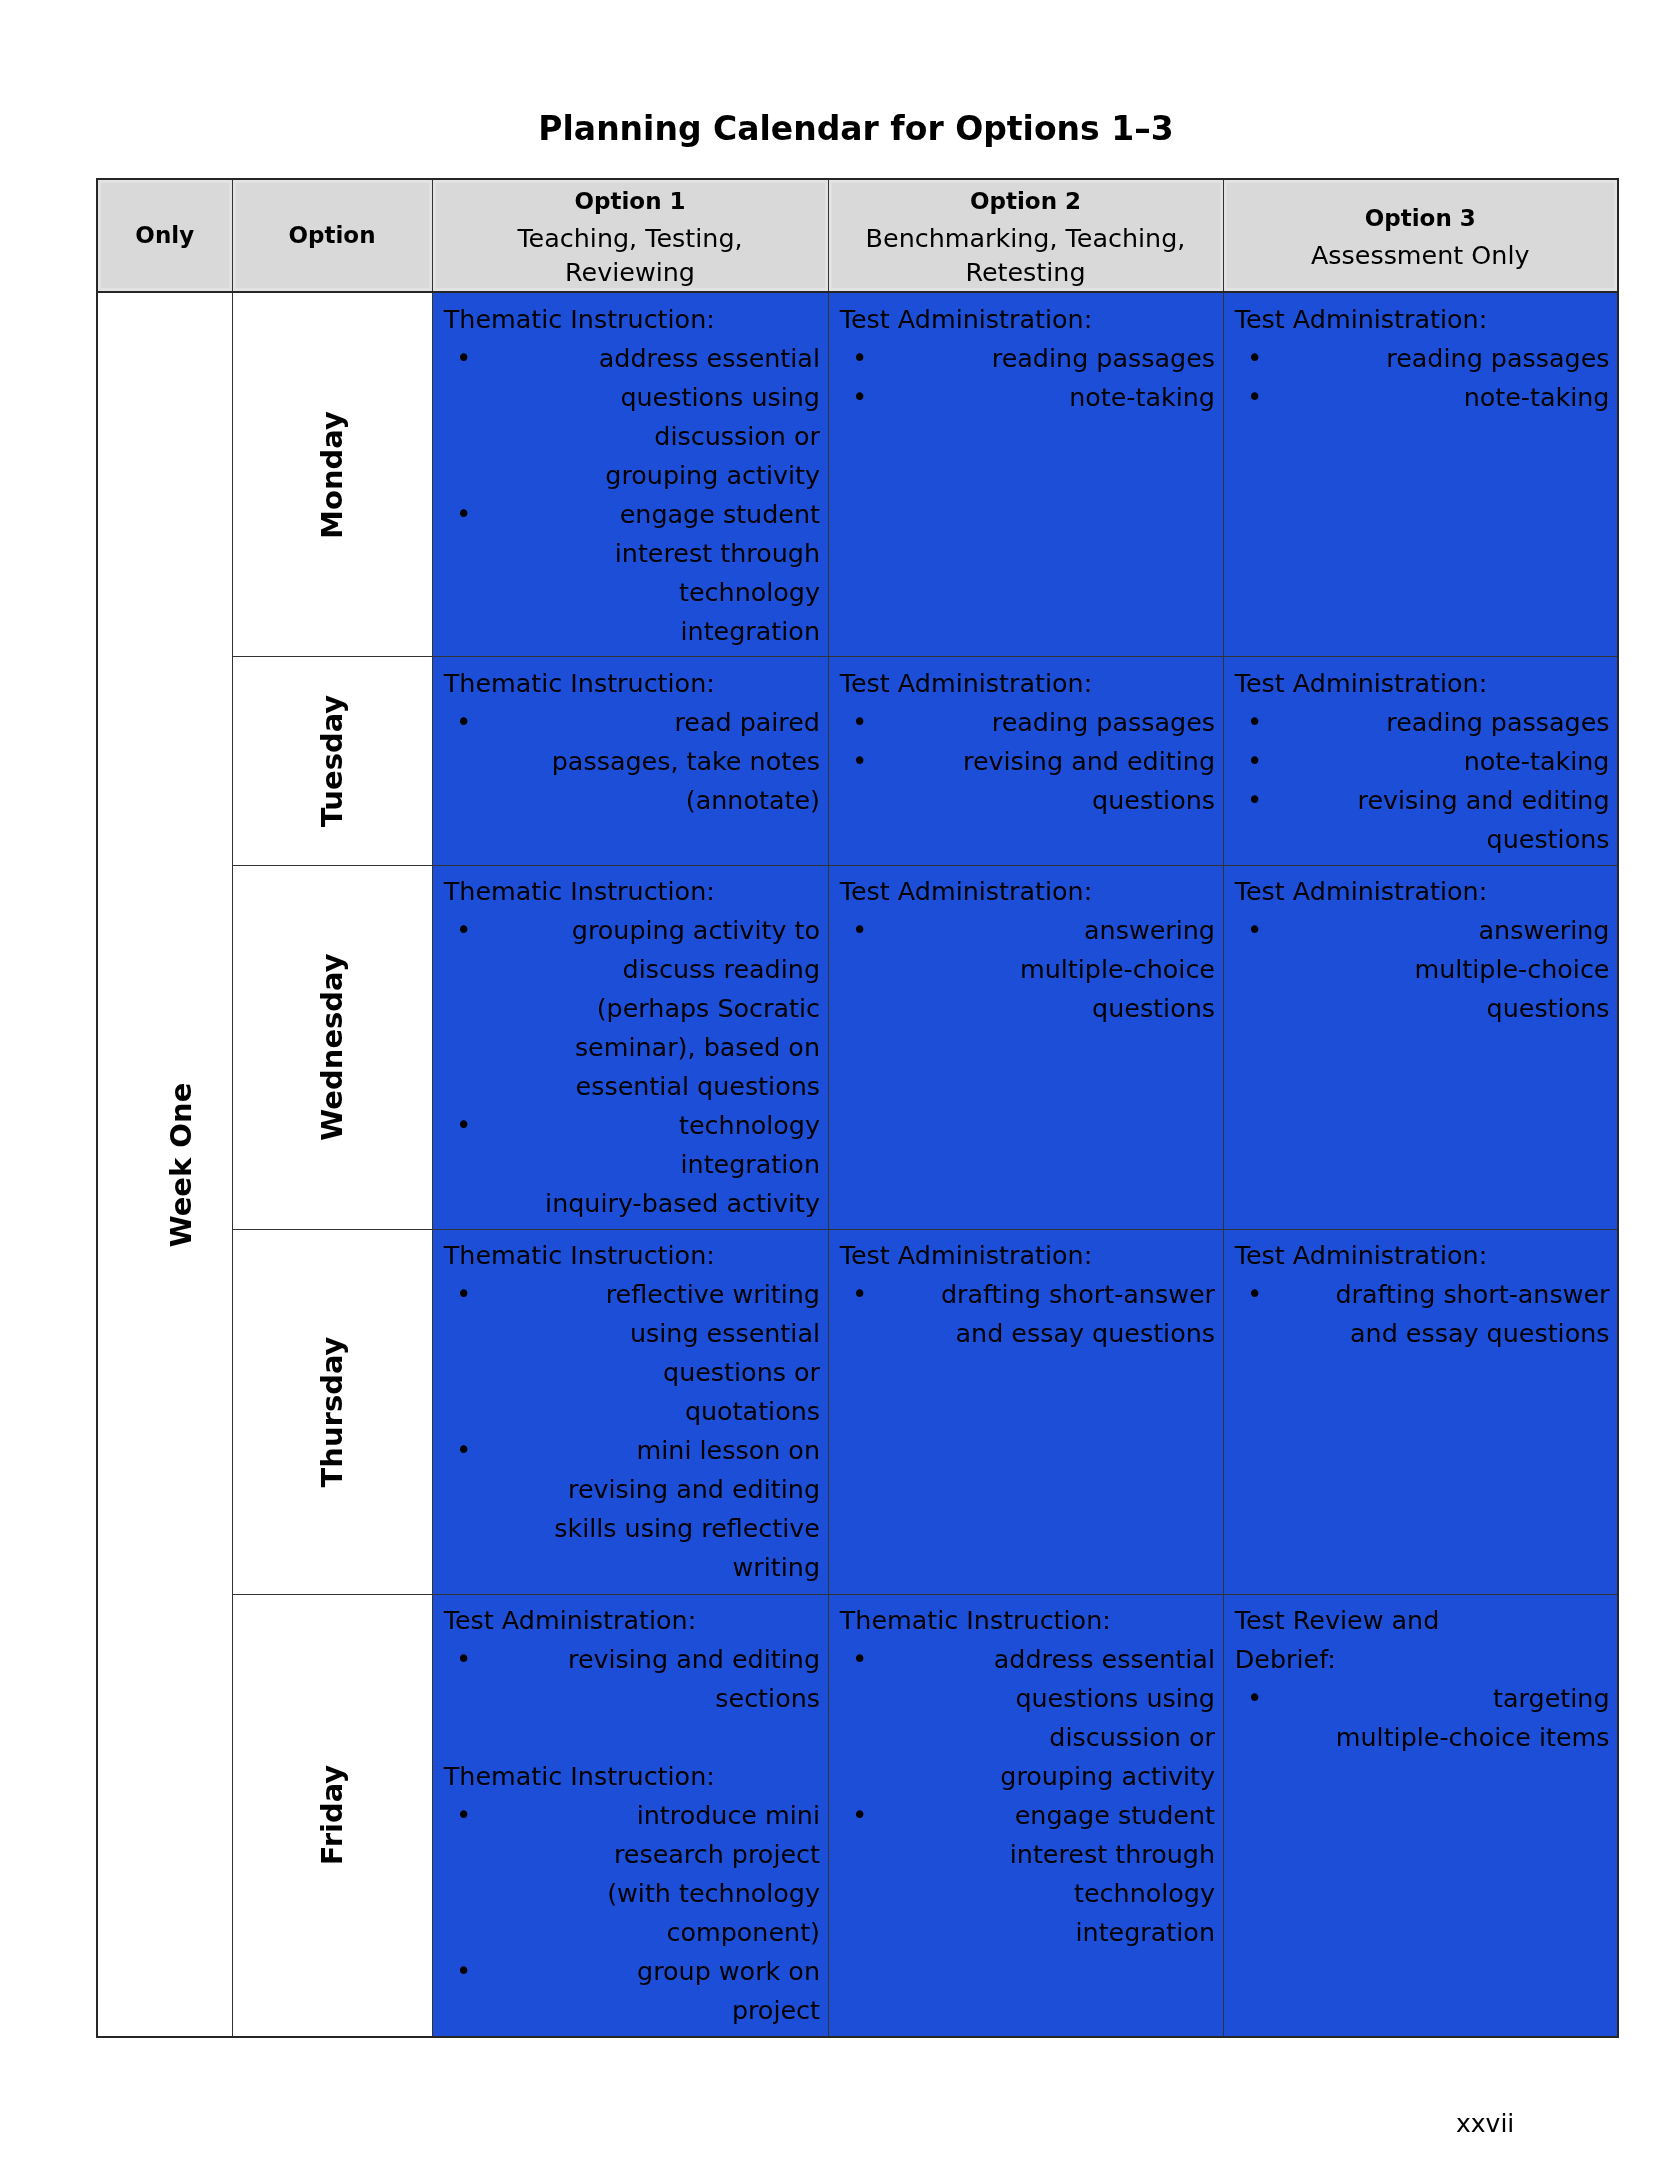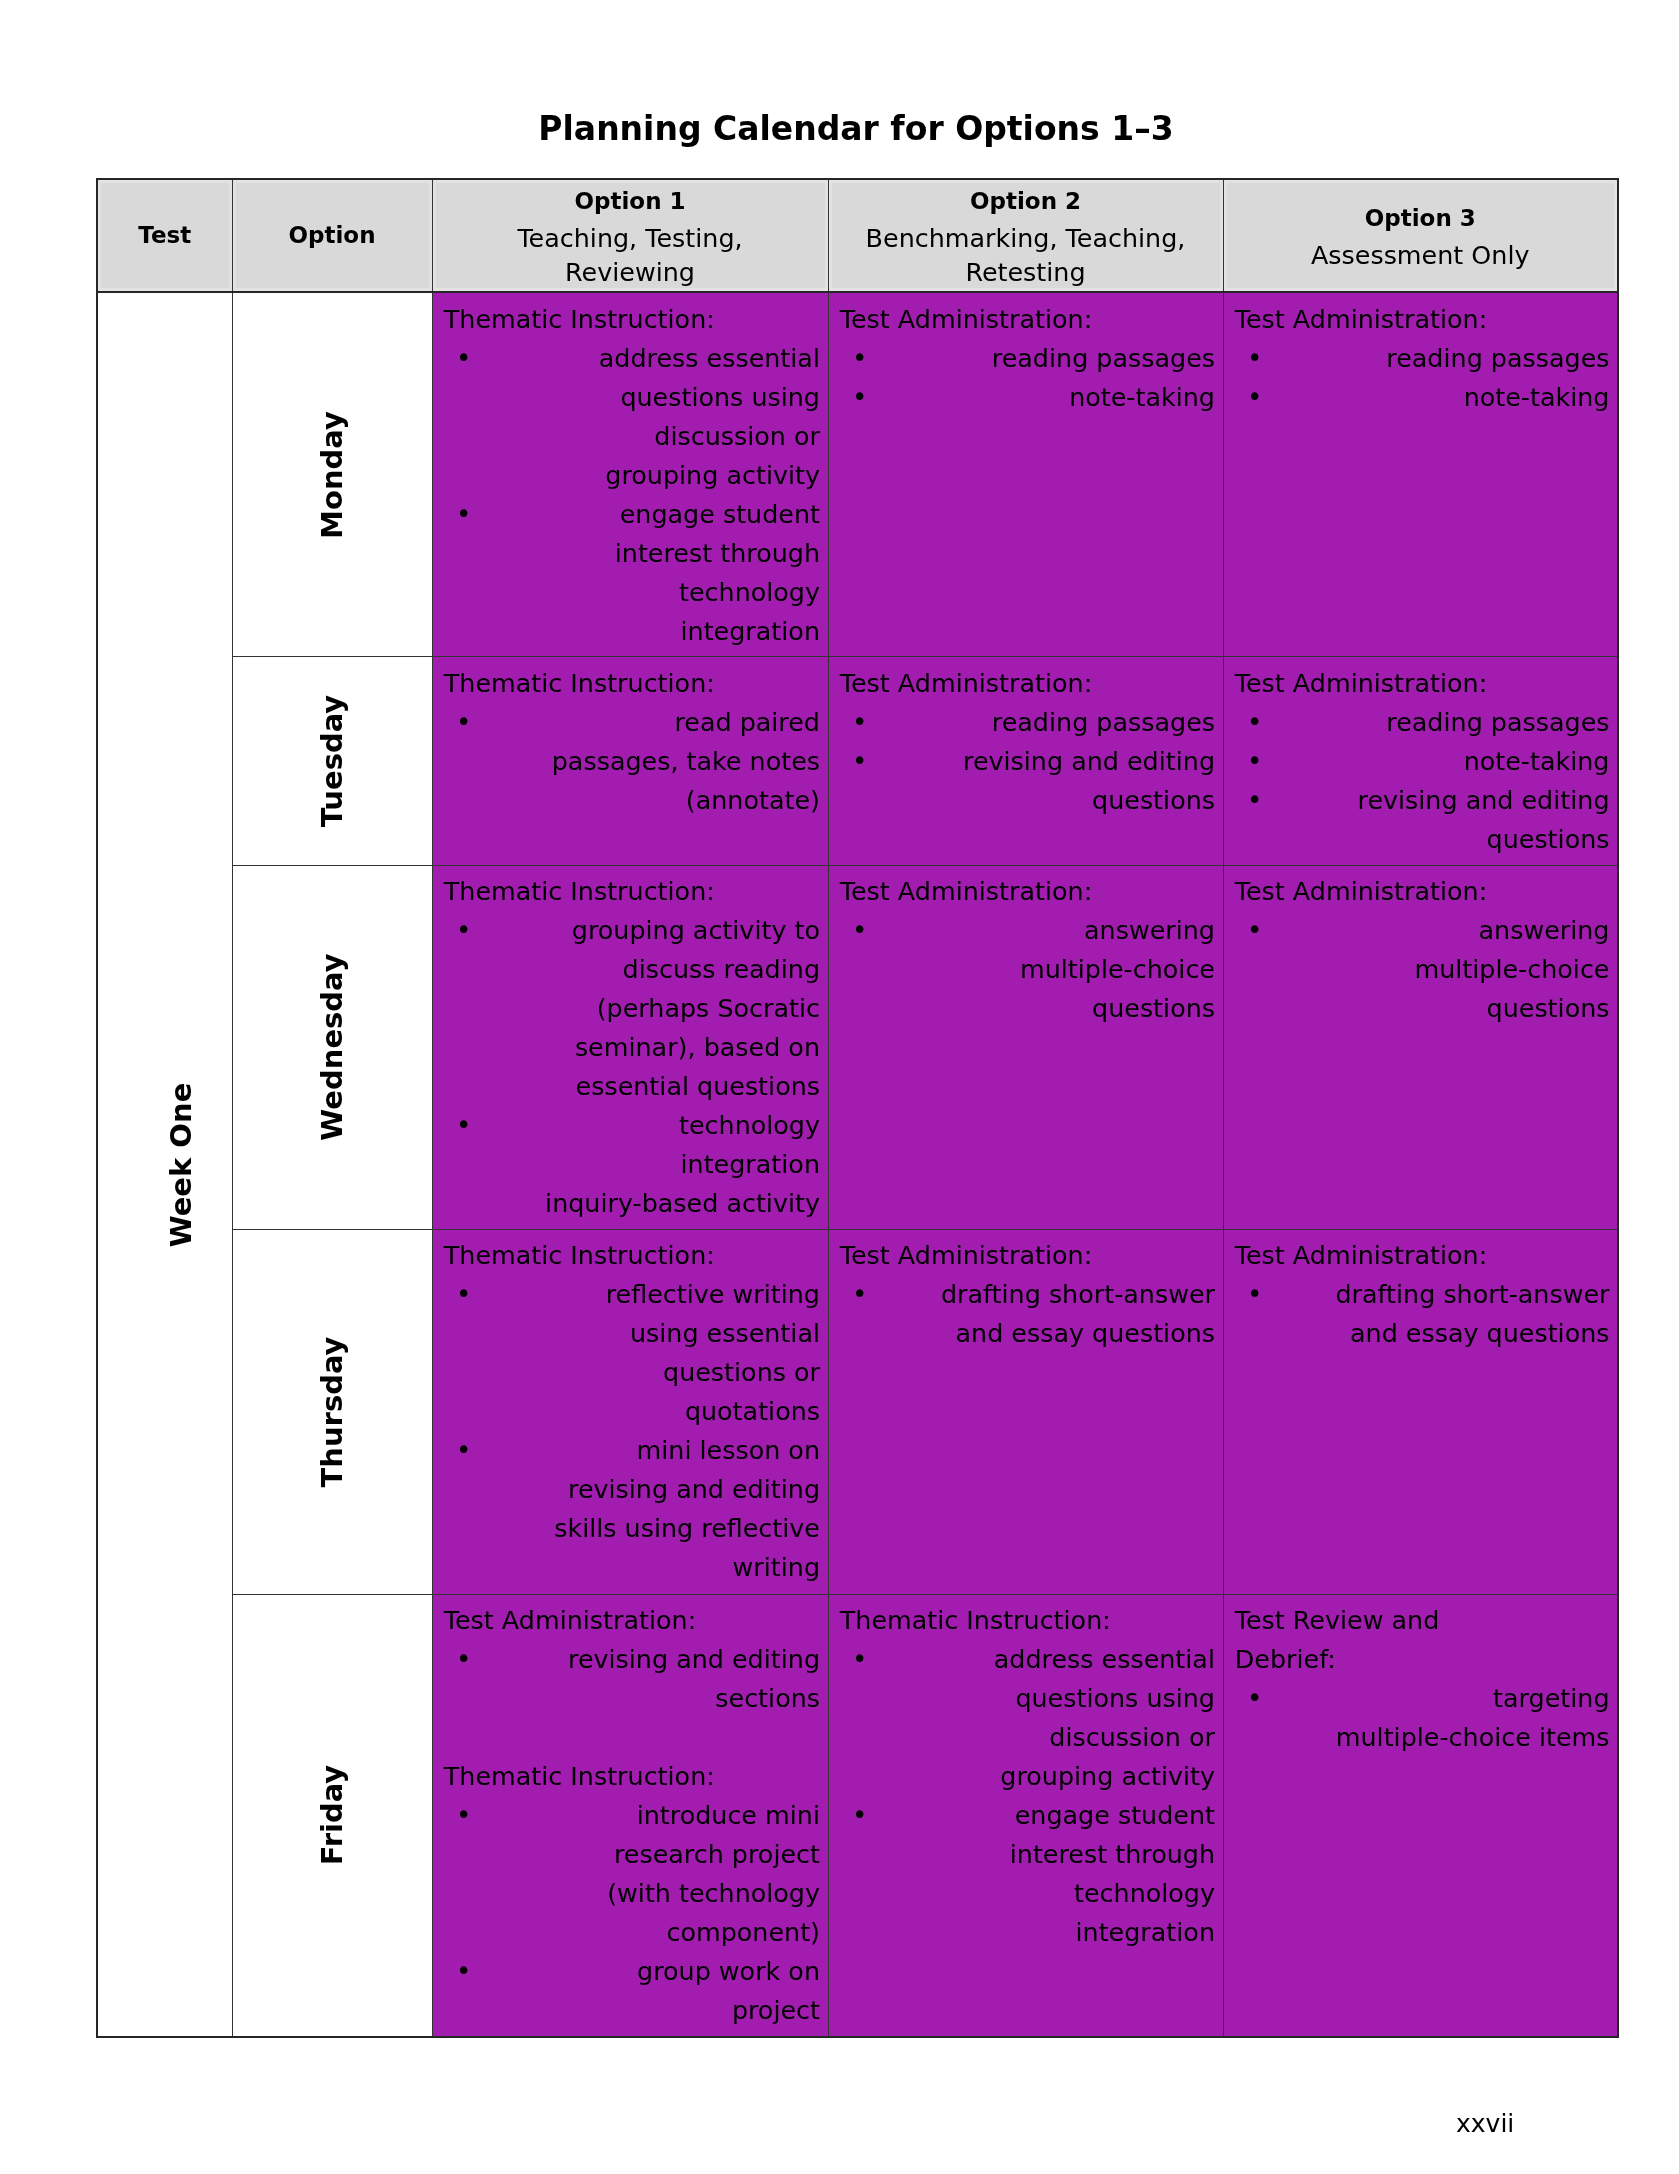--- a/index.html
+++ b/index.html
@@ -54,21 +54,21 @@
     font-size: 25.4px;
     font-weight: normal;
     line-height: 34px;
     white-space: pre-line;
   }
   td.option-cell {
     vertical-align: top;
     padding: 6.6px 7.5px 5.6px 11.3px;
     font-size: 25.4px;
     line-height: 39px;
-    background: #a21caf;
+    background: #1d4ed8;
   }
   .section + .section { margin-top: 39px; }
   .sec-heading { white-space: pre-line; }
   ul.bullets {
     list-style: none;
     margin: 0;
     padding: 0;
   }
   li.bullet {
     position: relative;
@@ -113,21 +113,21 @@
     <colgroup>
       <col style="width:135px">
       <col style="width:200px">
       <col style="width:396px">
       <col style="width:395px">
       <col style="width:395px">
     </colgroup>
     <thead>
       <tr>
         <th>
-          <div class="h-main">Test</div>
+          <div class="h-main">Only</div>
         </th>
         <th>
           <div class="h-main">Option</div>
         </th>
         <th>
           <div class="h-main">Option 1</div>
           <div class="h-sub">Teaching, Testing,
 Reviewing</div>
         </th>
         <th>

